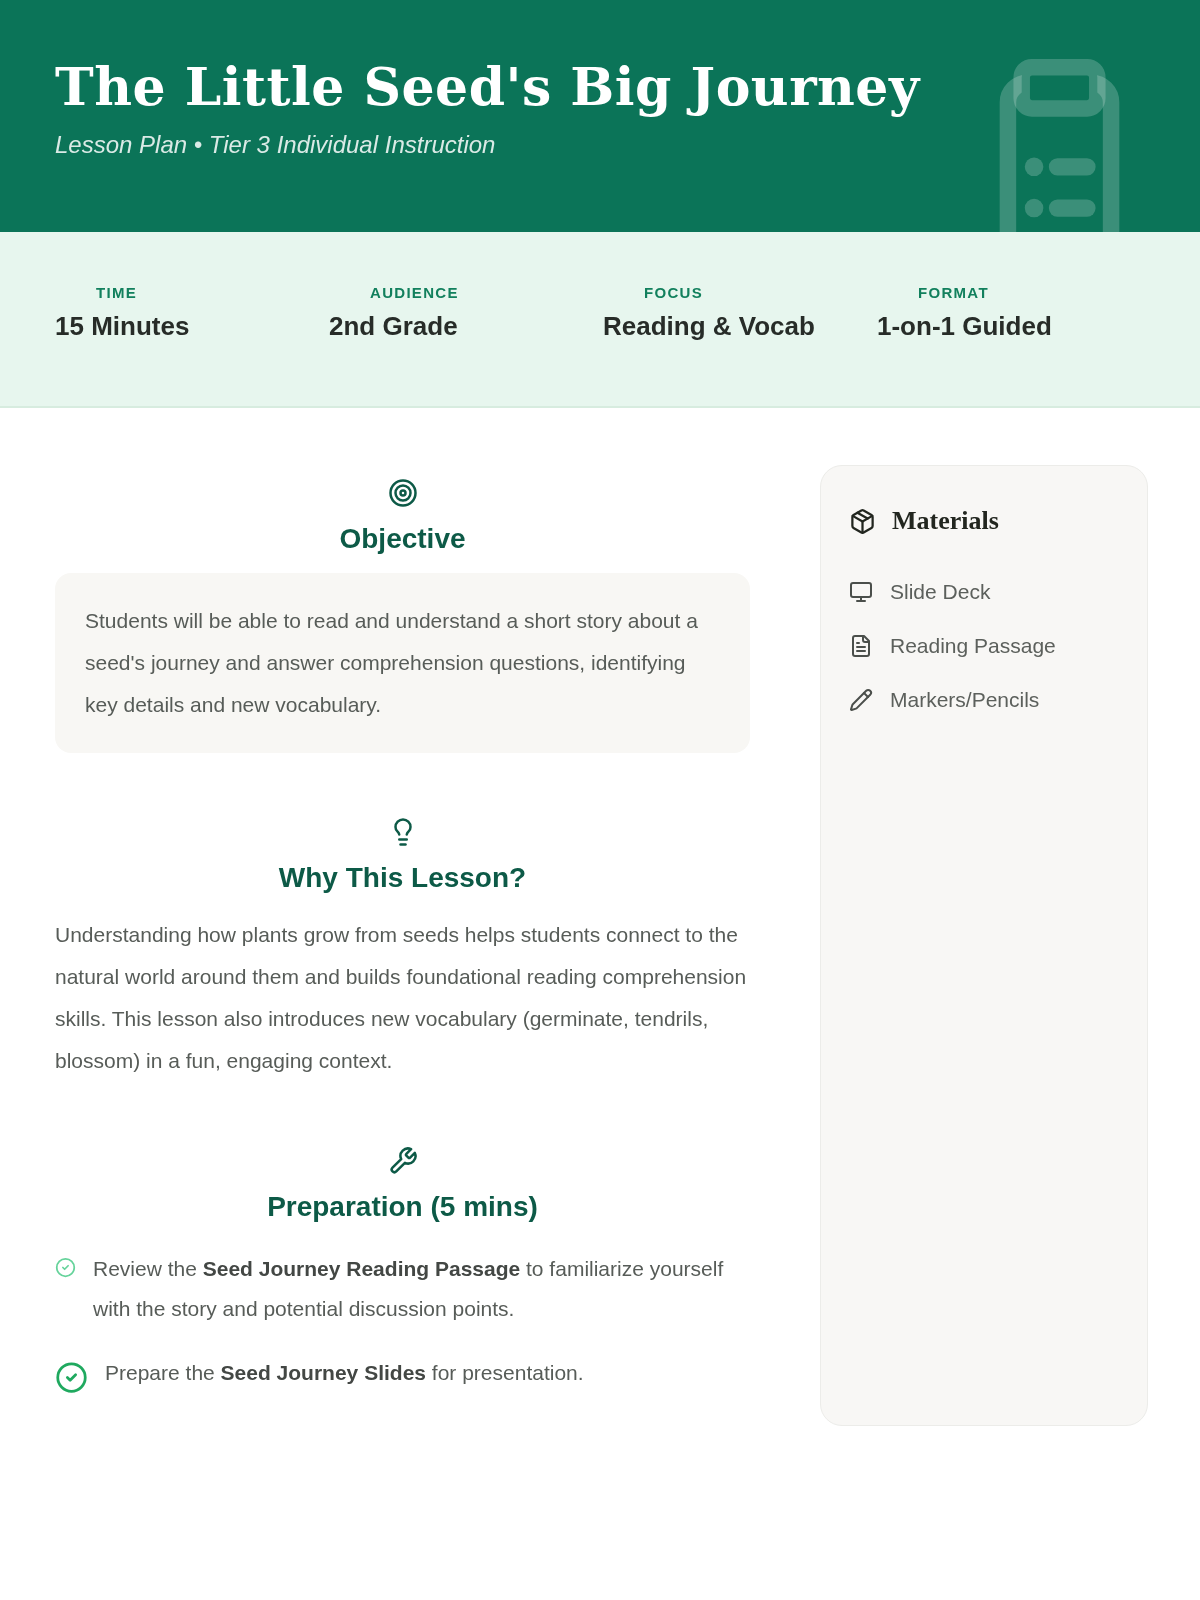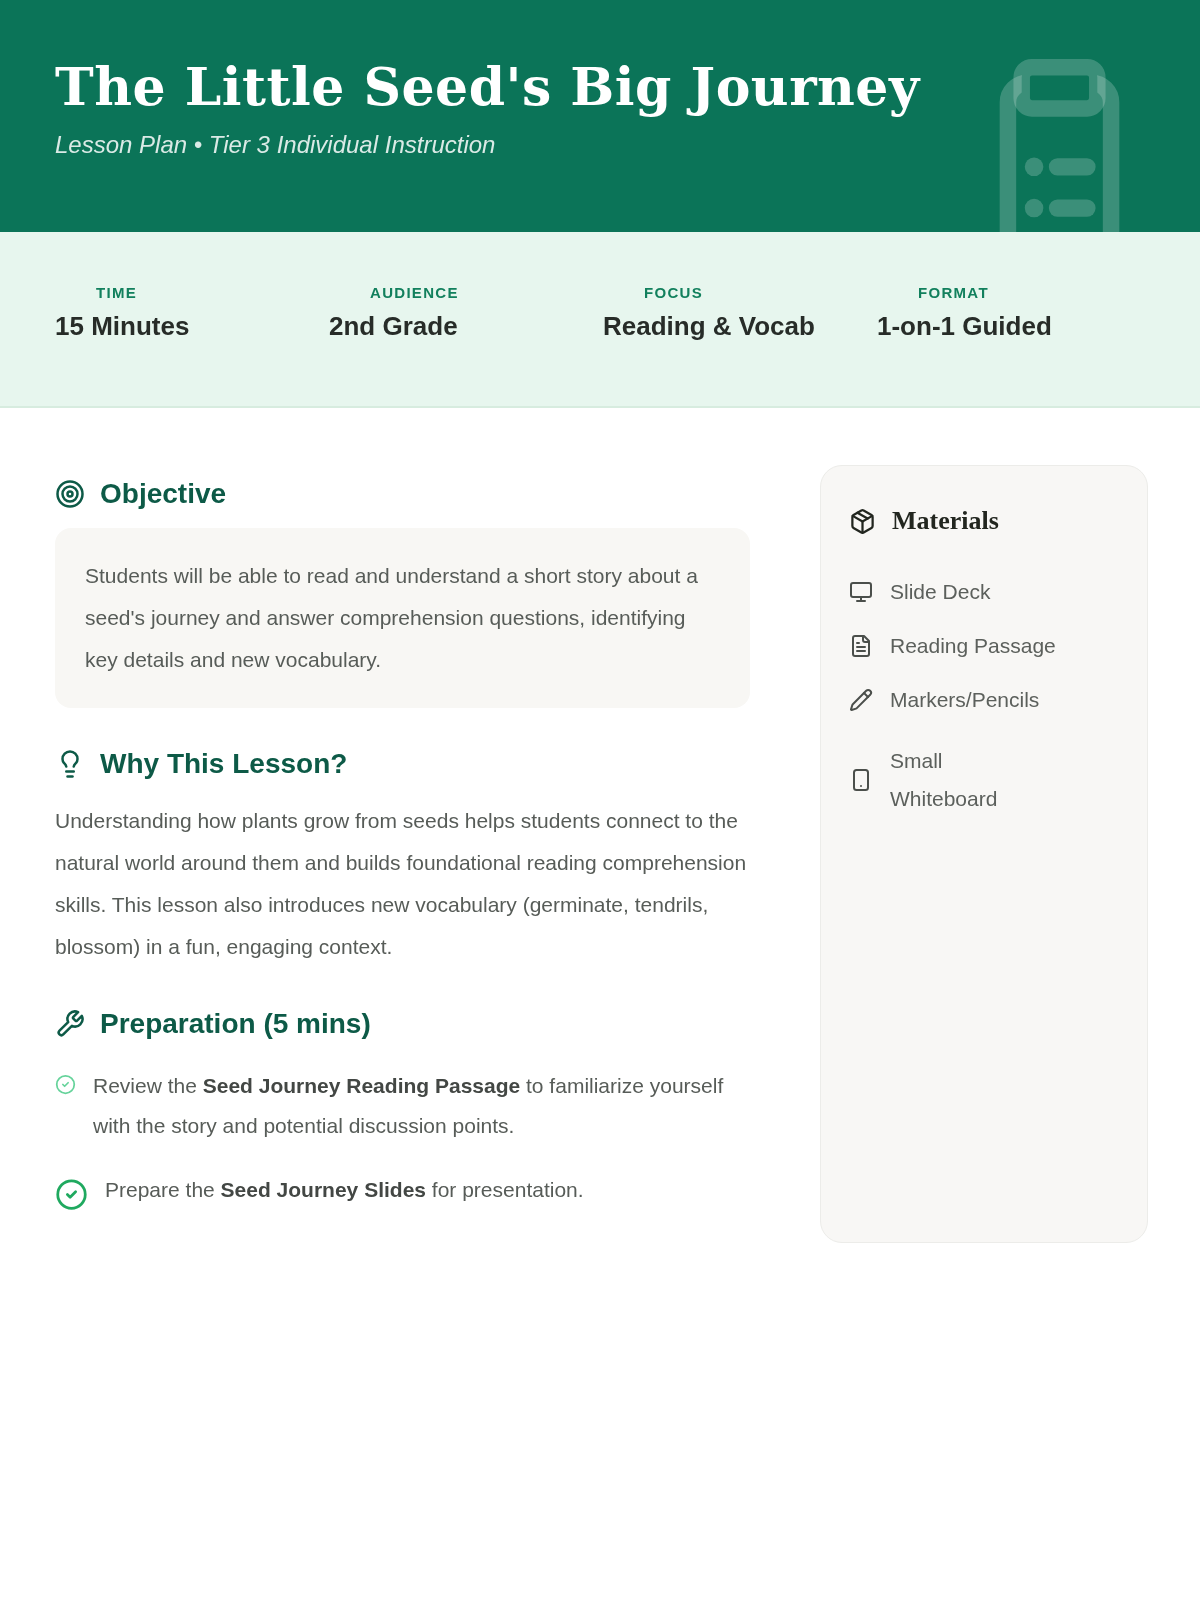--- a/index.html
+++ b/index.html
@@ -75,24 +75,25 @@
     padding: 0 52px 0 55px;
   }
   .left-col { width: 695px; padding-bottom: 28px; }
   .section-heading {
     display: flex;
     align-items: center;
     gap: 15px;
     color: #0d5a47;
     font-size: 28px;
     font-weight: 700;
+    flex-direction: column;
   }
   .section-heading svg { flex: 0 0 auto; }
   .sec-objective { margin-top: 70px; }
-  .sec-why, .sec-prep { margin-top: 40px; }
+  .sec-why, .sec-prep { margin-top: 64px; }
 
   .objective-box {
     margin-top: 18px;
     background: #f8f7f4;
     border-radius: 16px;
     padding: 27px 30px;
     width: 695px;
   }
   .body-text {
     font-size: 21px;
@@ -269,23 +270,16 @@
           </svg>
           <span class="mat-label">Reading Passage</span>
         </li>
         <li class="mat-item">
           <svg width="24" height="24" viewBox="0 0 24 24" fill="none" stroke="#4b4f4b" stroke-width="2" stroke-linecap="round" stroke-linejoin="round">
             <path d="M21.174 6.812a1 1 0 0 0-3.986-3.987L3.842 16.174a2 2 0 0 0-.5.83l-1.321 4.352a.5.5 0 0 0 .623.622l4.353-1.32a2 2 0 0 0 .83-.497z"></path>
             <path d="m15 5 4 4"></path>
           </svg>
           <span class="mat-label">Markers/Pencils</span>
         </li>
-        <li class="mat-item">
-          <svg width="24" height="24" viewBox="0 0 24 24" fill="none" stroke="#4b4f4b" stroke-width="2" stroke-linecap="round" stroke-linejoin="round">
-            <rect x="5" y="2" width="14" height="20" rx="2.5"></rect>
-              <path d="M12 18h.01"></path>
-          </svg>
-          <span class="mat-label wrap">Small Whiteboard</span>
-        </li>
       </ul>
     </aside>
   </div>
 </div>
 
 </body></html>

